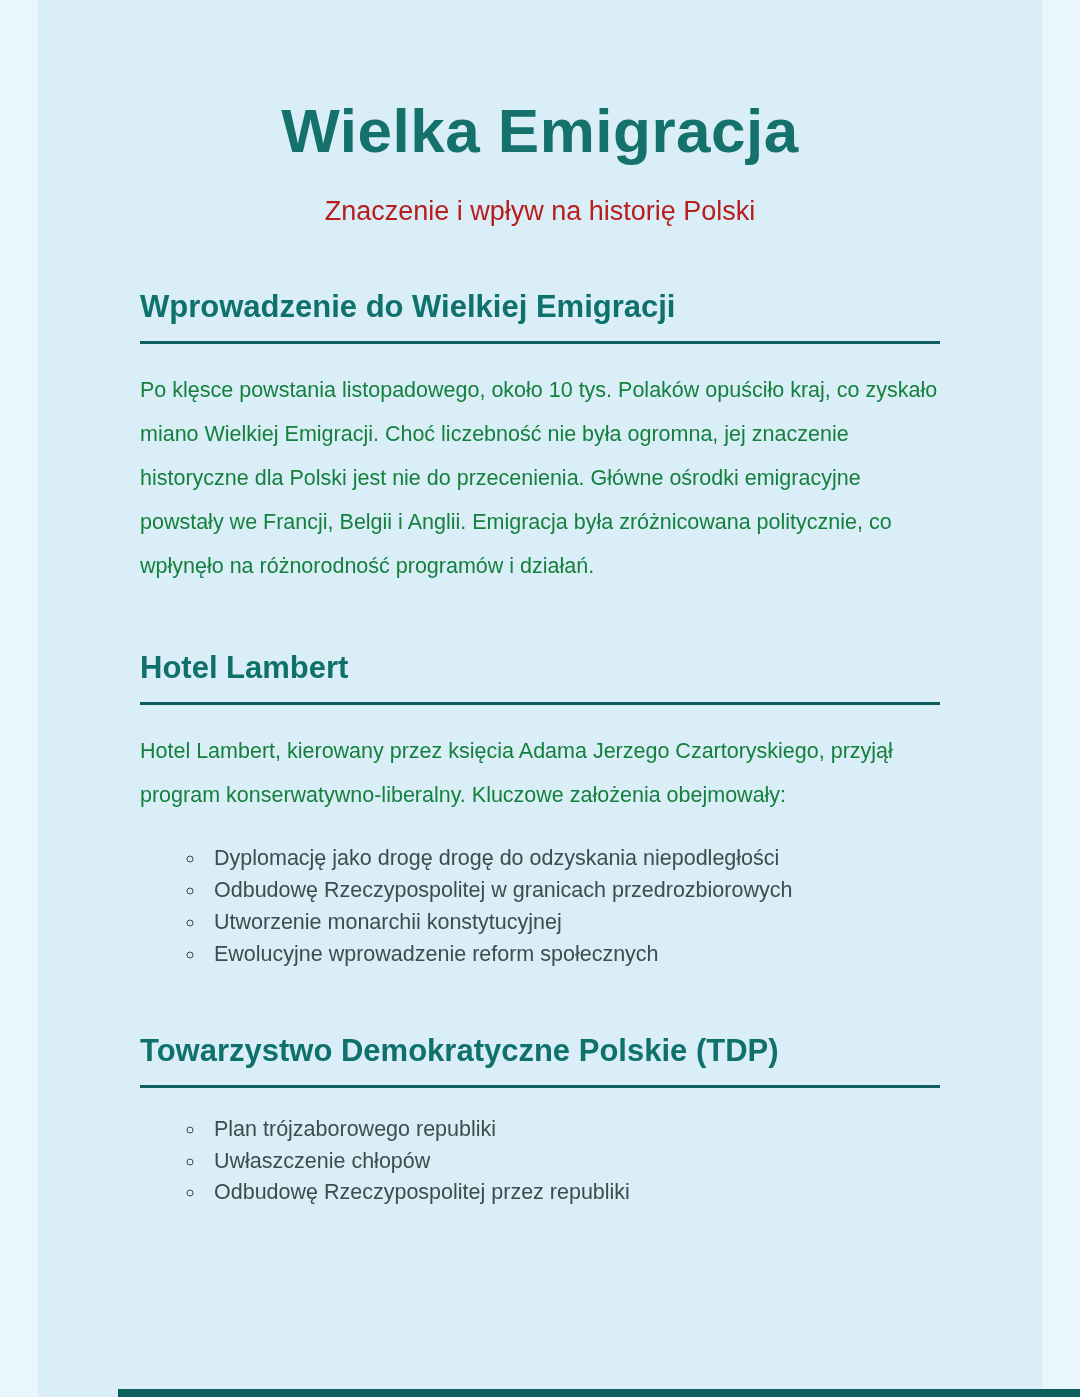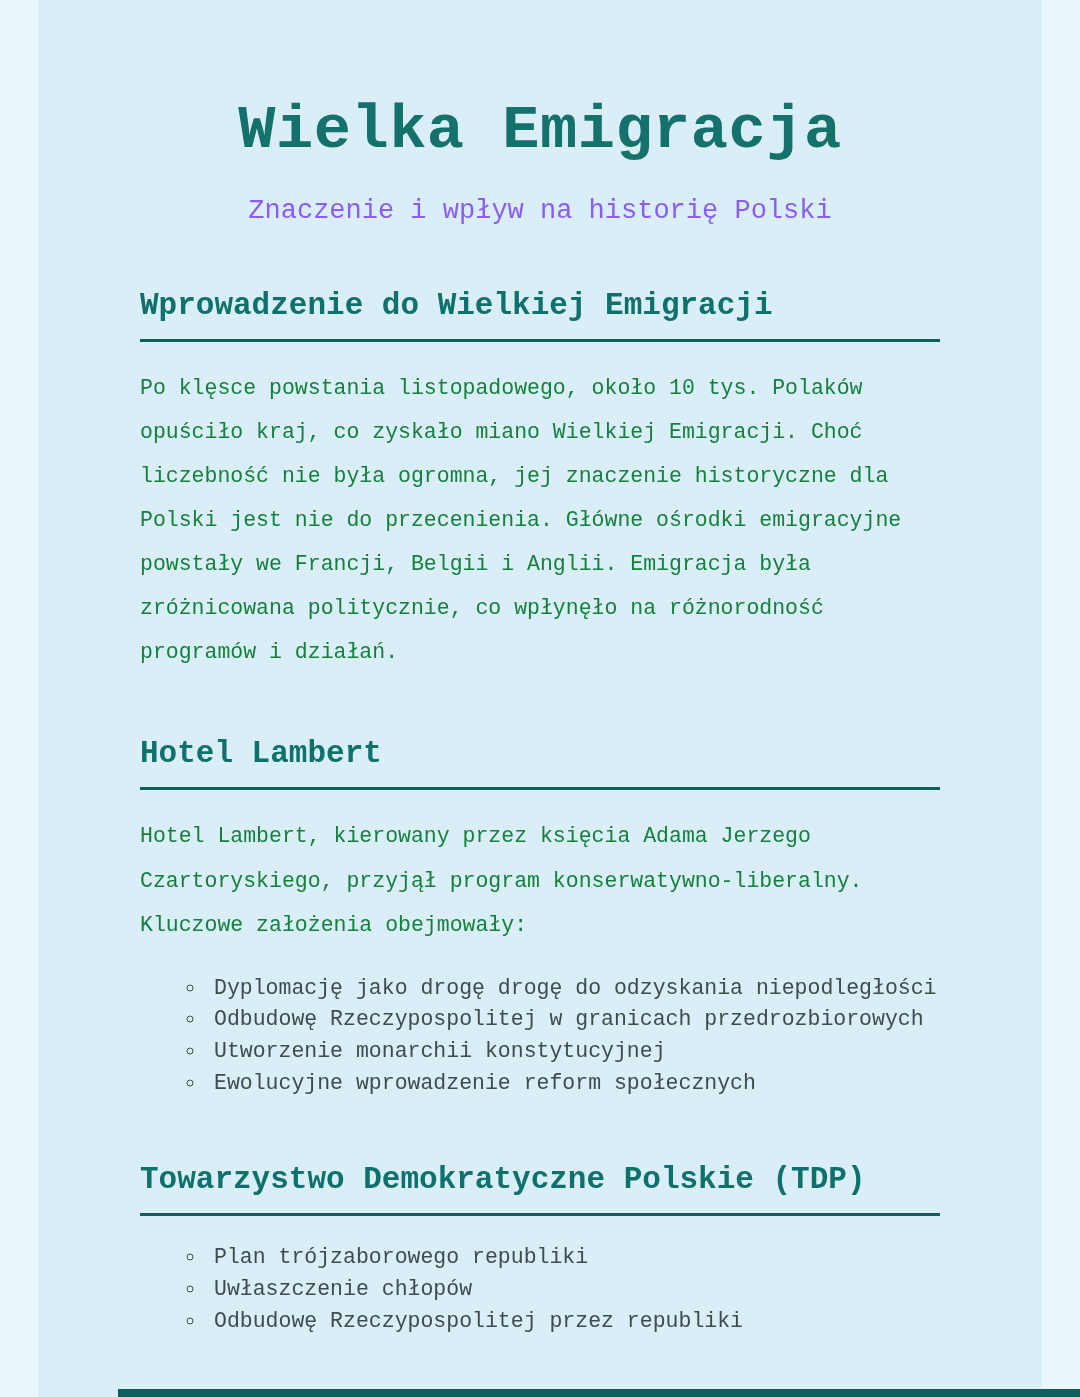--- a/index.html
+++ b/index.html
@@ -7,21 +7,20 @@
   body {
     font-family:"Liberation Sans", sans-serif;
     background:#e9f6fb;
   }
   .page {
     position:relative;
     width:1080px;
     height:1397px;
     background:#e9f6fb;
     overflow:hidden;
-    font-family:Liberation Mono, monospace;
   }
   .paper {
     position:absolute;
     top:0; bottom:0;
     left:38px; right:38px;
     background:#d9eef6;
   }
   .content {
     position:relative;
     padding:0 140px;
@@ -32,21 +31,21 @@
     font-size:62px;
     font-weight:bold;
     color:#14716c;
     letter-spacing:0.5px;
   }
   p.doc-subtitle {
     text-align:center;
     margin-top:30px;
     font-size:27px;
     font-weight:400;
-    color:#8b5cf6;
+    color:#b91c1c;
   }
   h2.section-heading {
     font-size:31px;
     font-weight:bold;
     color:#0f716c;
     margin-top:62px;
   }
   .section-rule {
     height:3px;
     background:#0c5f5c;

